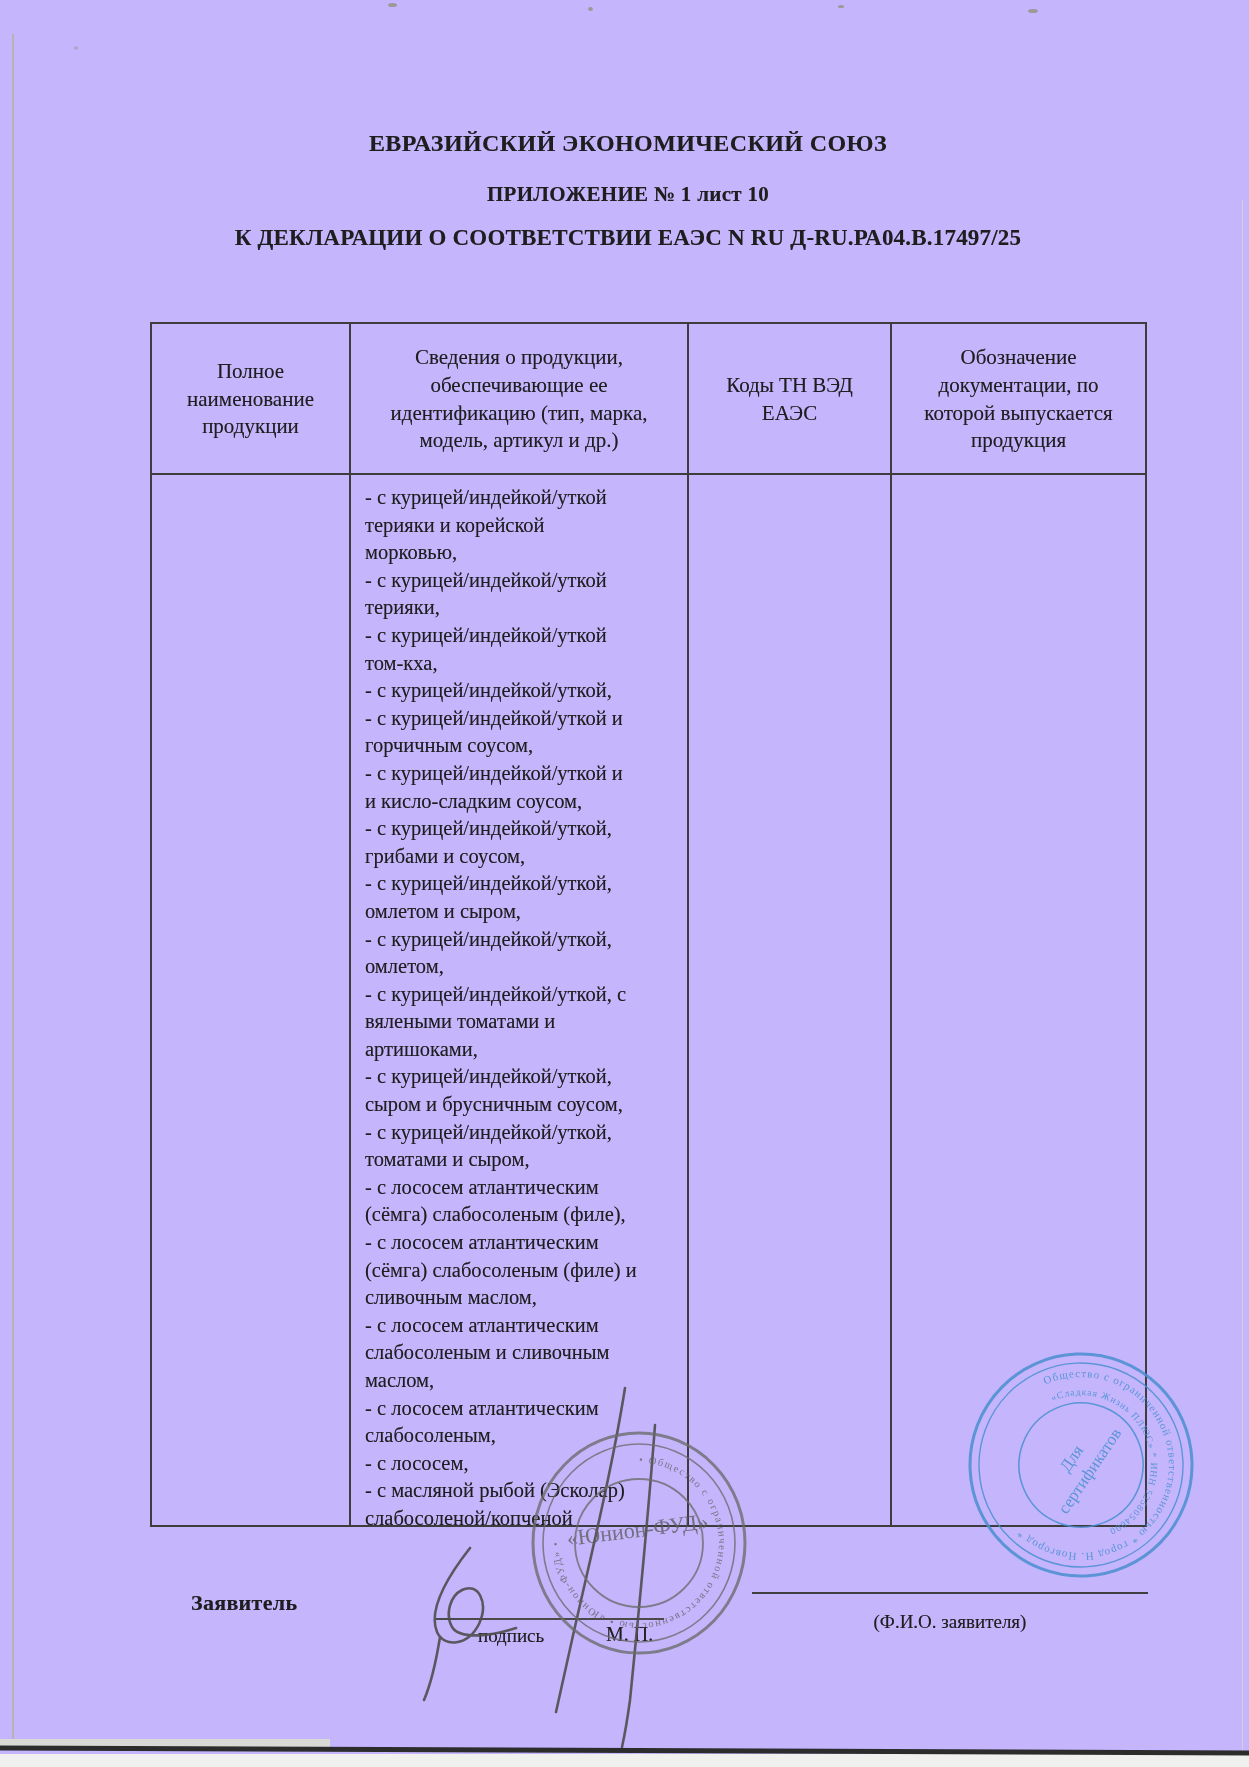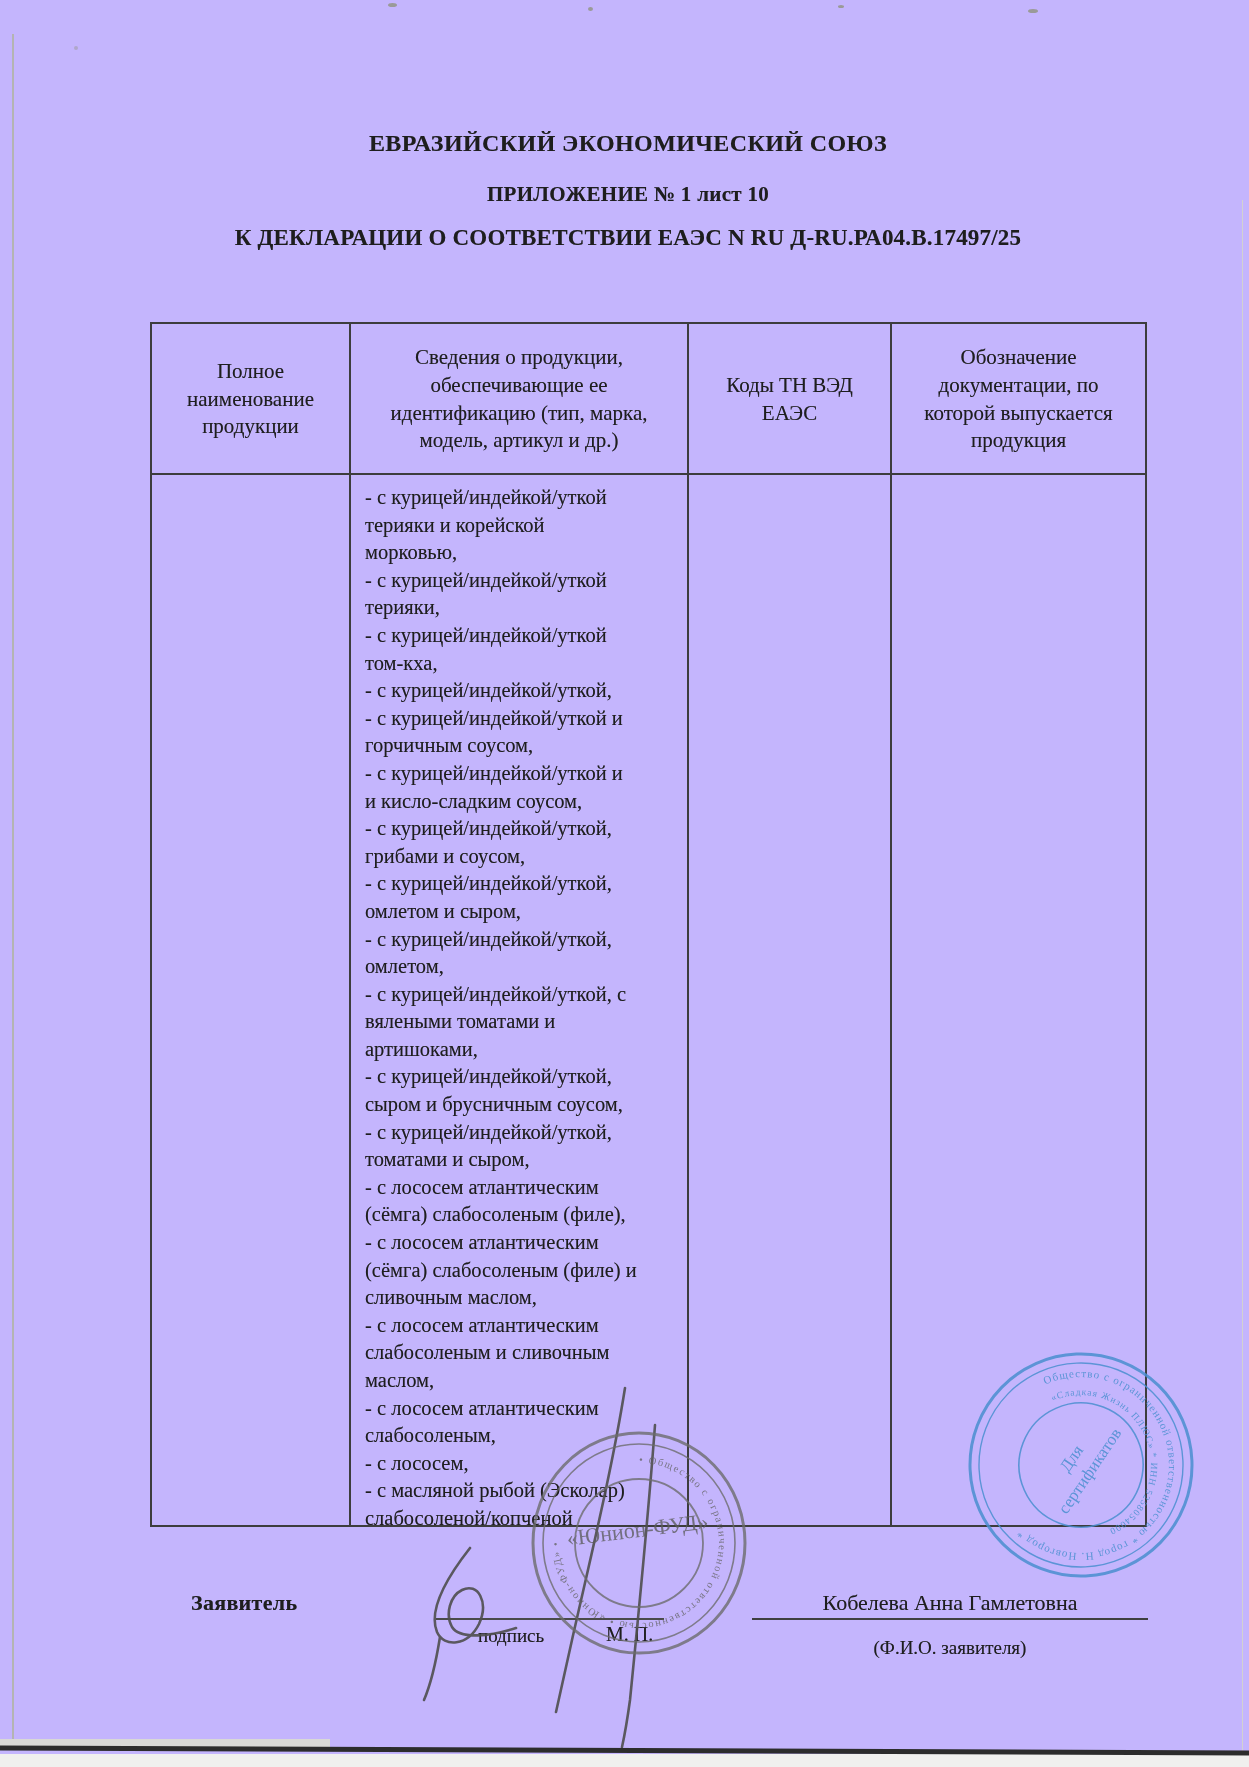--- a/index.html
+++ b/index.html
@@ -118,21 +118,20 @@
         <div class="pline">- с масляной рыбой (Эсколар)</div>
         <div class="pline">слабосоленой/копченой</div>
       </div>
   </div>
 
   <div class="applicant doc-text">Заявитель</div>
   <div class="sig-line"></div>
   <div class="sig-caption doc-text">подпись</div>
   <div class="seal-caption doc-text">М. П.</div>
   <div class="name-block">
-    <div class="nm doc-text">Кобелева Анна Гамлетовна</div>
     <div class="name-line"></div>
     <div class="cap doc-text">(Ф.И.О. заявителя)</div>
   </div>
 
   <svg class="overlay" viewBox="0 0 1249 1767">
     <g fill="none" stroke="#4f4f4f" stroke-width="2.6" stroke-linecap="round" opacity="0.9">
       <path d="M 625 1388 C 612 1470 590 1560 572 1640 C 566 1668 560 1695 556 1712"></path>
       <path d="M 655 1425 C 648 1520 638 1620 630 1700 C 627 1722 624 1738 622 1747"></path>
       <path d="M 470 1548 C 448 1576 428 1610 437 1632 C 444 1648 468 1646 479 1624 C 489 1602 478 1582 462 1590 C 450 1596 445 1614 452 1627 C 460 1640 492 1636 516 1628"></path>
       <path d="M 440 1637 C 436 1662 430 1686 424 1700"></path>

